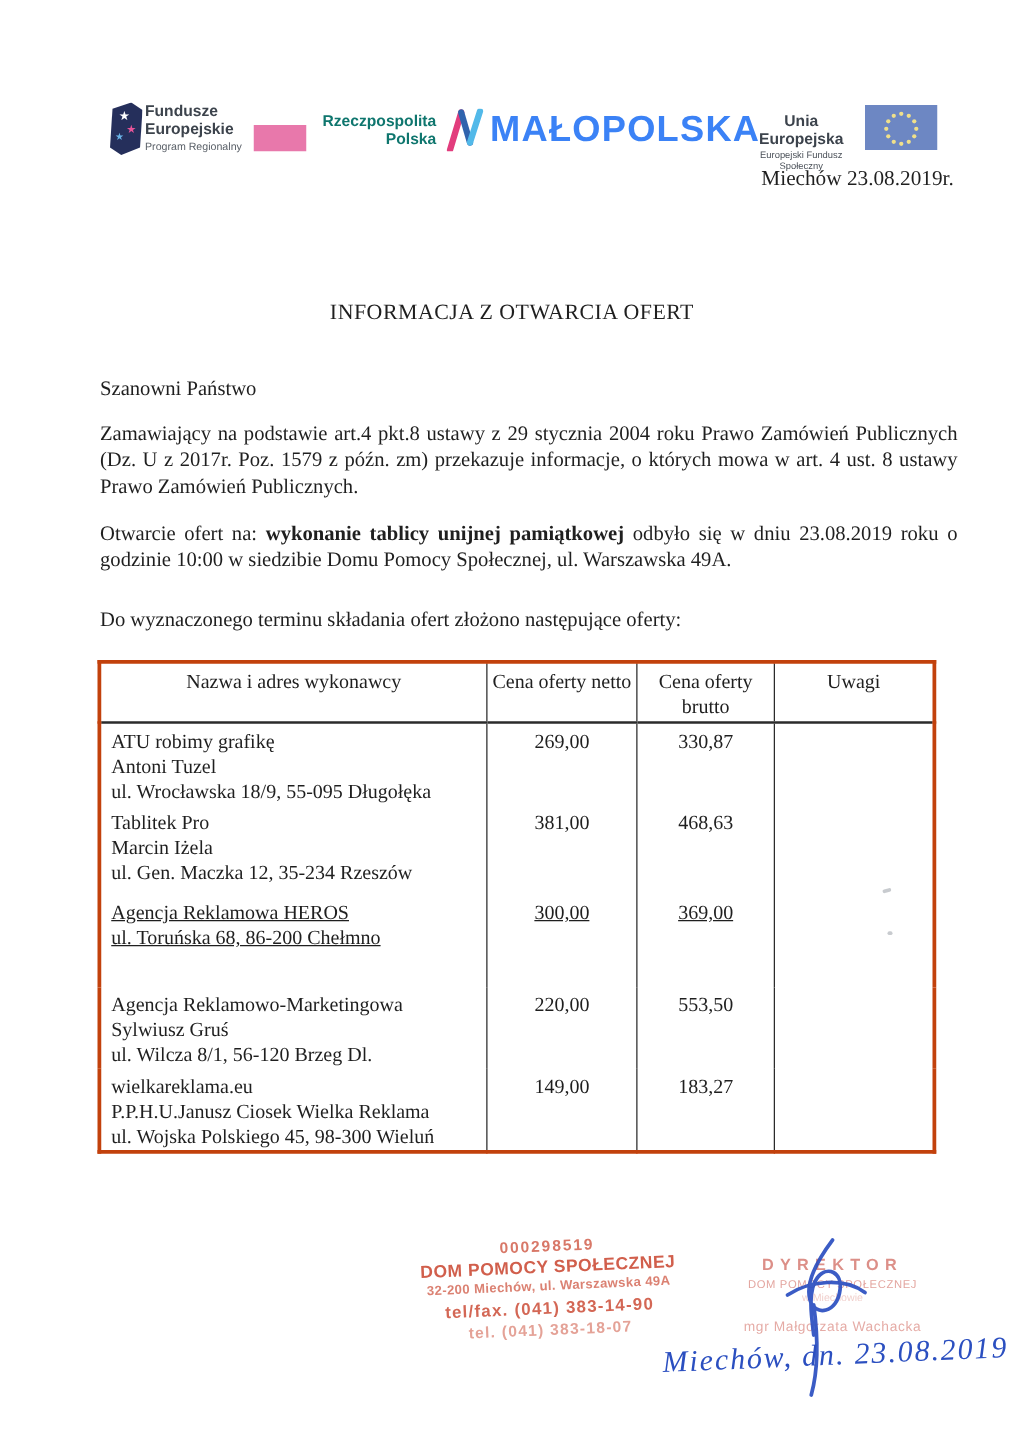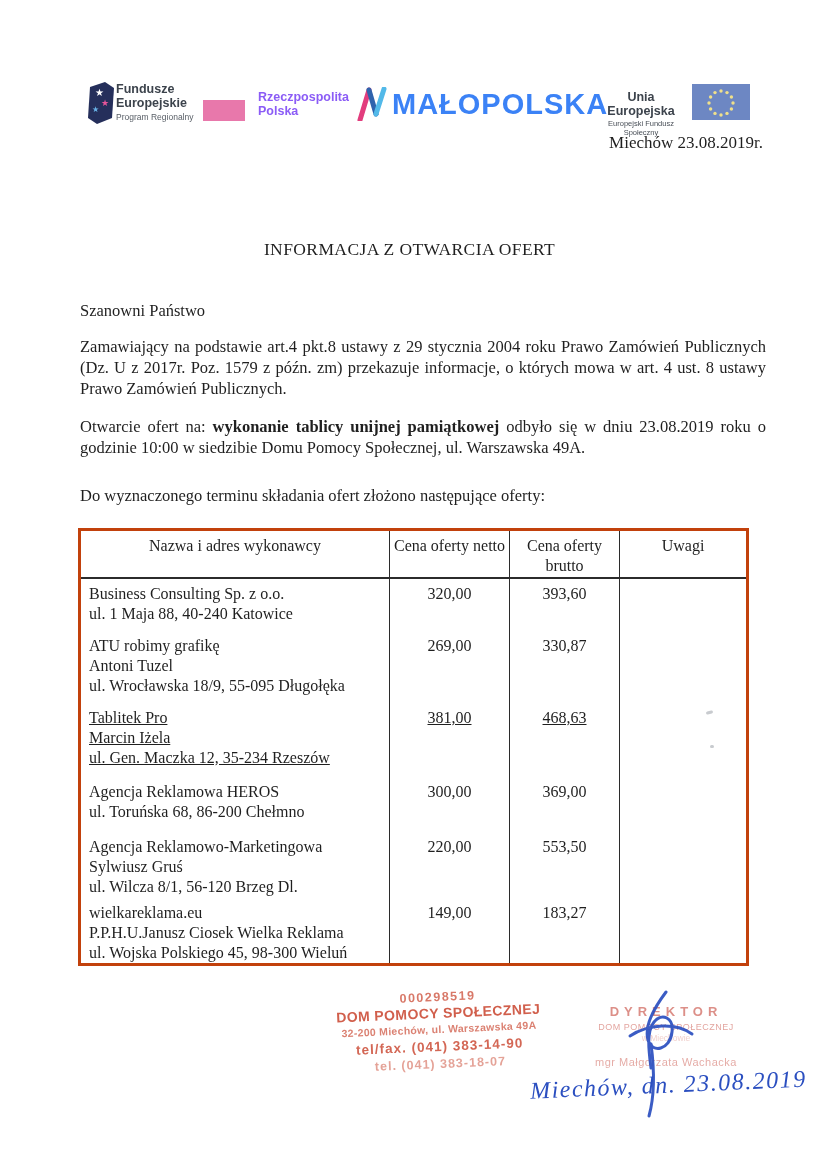--- a/index.html
+++ b/index.html
@@ -9,21 +9,21 @@
     font-family:"Liberation Serif", serif; color:#1f1f1f;
   }
 
   
   .logos-row { position:absolute; left:80px; top:80px; width:686px; height:64px; }
   .fe-icon { position:absolute; left:8px; top:2px; }
   .fe-text { position:absolute; left:36px; top:3px; font-family:"Liberation Sans",sans-serif; color:#3c434c; }
   .fe-text .b { font-size:12.5px; font-weight:bold; line-height:13.5px; }
   .fe-text .s { font-size:8.5px; color:#5a6068; margin-top:2px; }
   .rp-flag { position:absolute; left:123px; top:20px; width:42px; height:21px; background:#e878ab; }
-  .rp-text { position:absolute; left:178px; top:11px; font-family:"Liberation Sans",sans-serif; font-size:12.5px; font-weight:bold; color:#8b5cf6; line-height:13.5px; }
+  .rp-text { position:absolute; left:178px; top:11px; font-family:"Liberation Sans",sans-serif; font-size:12.5px; font-weight:bold; color:#0f766e; line-height:13.5px;text-align:right; }
   .mp-icon { position:absolute; left:277px; top:7px; }
   .mp-word { position:absolute; left:312px; top:8px; font-family:"Liberation Sans",sans-serif; font-size:29px; font-weight:600; color:#3b82f6; letter-spacing:1px; }
   .ue-text { position:absolute; left:516px; top:10px; width:90px; text-align:center; font-family:"Liberation Sans",sans-serif; color:#3c434c; }
   .ue-text .b { font-size:12.5px; font-weight:bold; }
   .ue-text .s { font-size:7.5px; margin-top:1px; color:#4a5058; }
   .eu-flag { position:absolute; left:612px; top:4px; }
 
   
   .date-line { position:absolute; top:133px; right:56px; font-size:17px; }
   .case-number { position:absolute; top:168px; left:80px; font-size:16.5px; }
@@ -151,30 +151,20 @@
       <tr>
         <th>Nazwa i adres wykonawcy</th>
         <th>Cena oferty netto</th>
         <th>Cena oferty brutto</th>
         <th>Uwagi</th>
       </tr>
     </thead>
     <tbody>
       <tr>
         <td>
-          <div>Business Consulting Sp. z o.o.</div>
-          <div>ul. 1 Maja 88, 40-240 Katowice</div>
-          <div></div>
-        </td>
-        <td class="num">320,00</td>
-        <td class="num">393,60</td>
-        <td></td>
-      </tr>
-      <tr>
-        <td>
           <div>ATU robimy grafikę</div>
           <div>Antoni Tuzel</div>
           <div>ul. Wrocławska 18/9, 55-095 Długołęka</div>
         </td>
         <td class="num">269,00</td>
         <td class="num">330,87</td>
         <td></td>
       </tr>
       <tr>
         <td>

